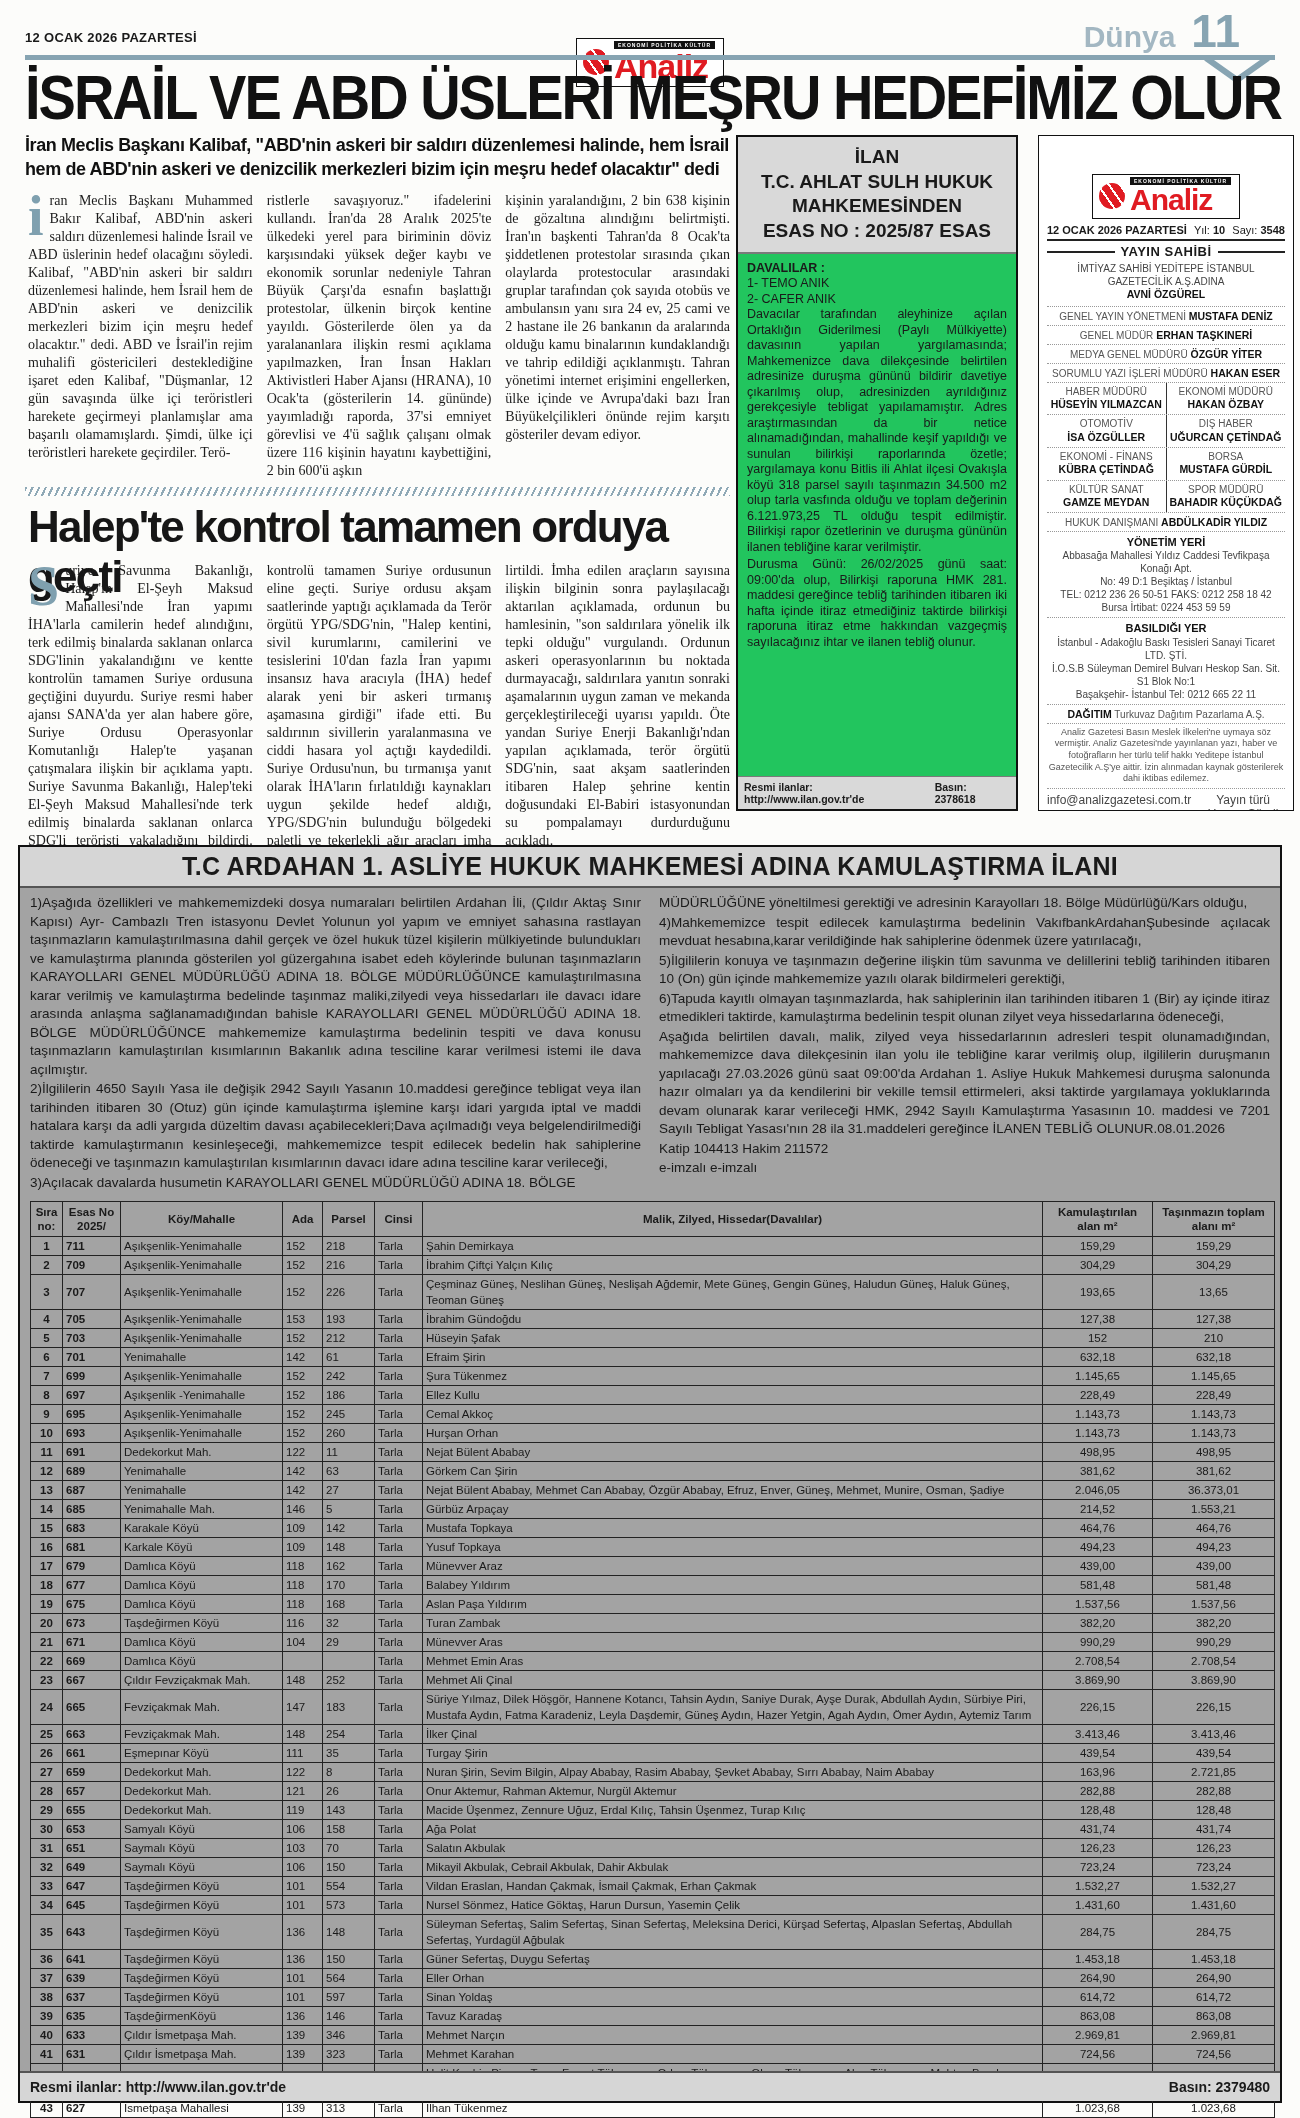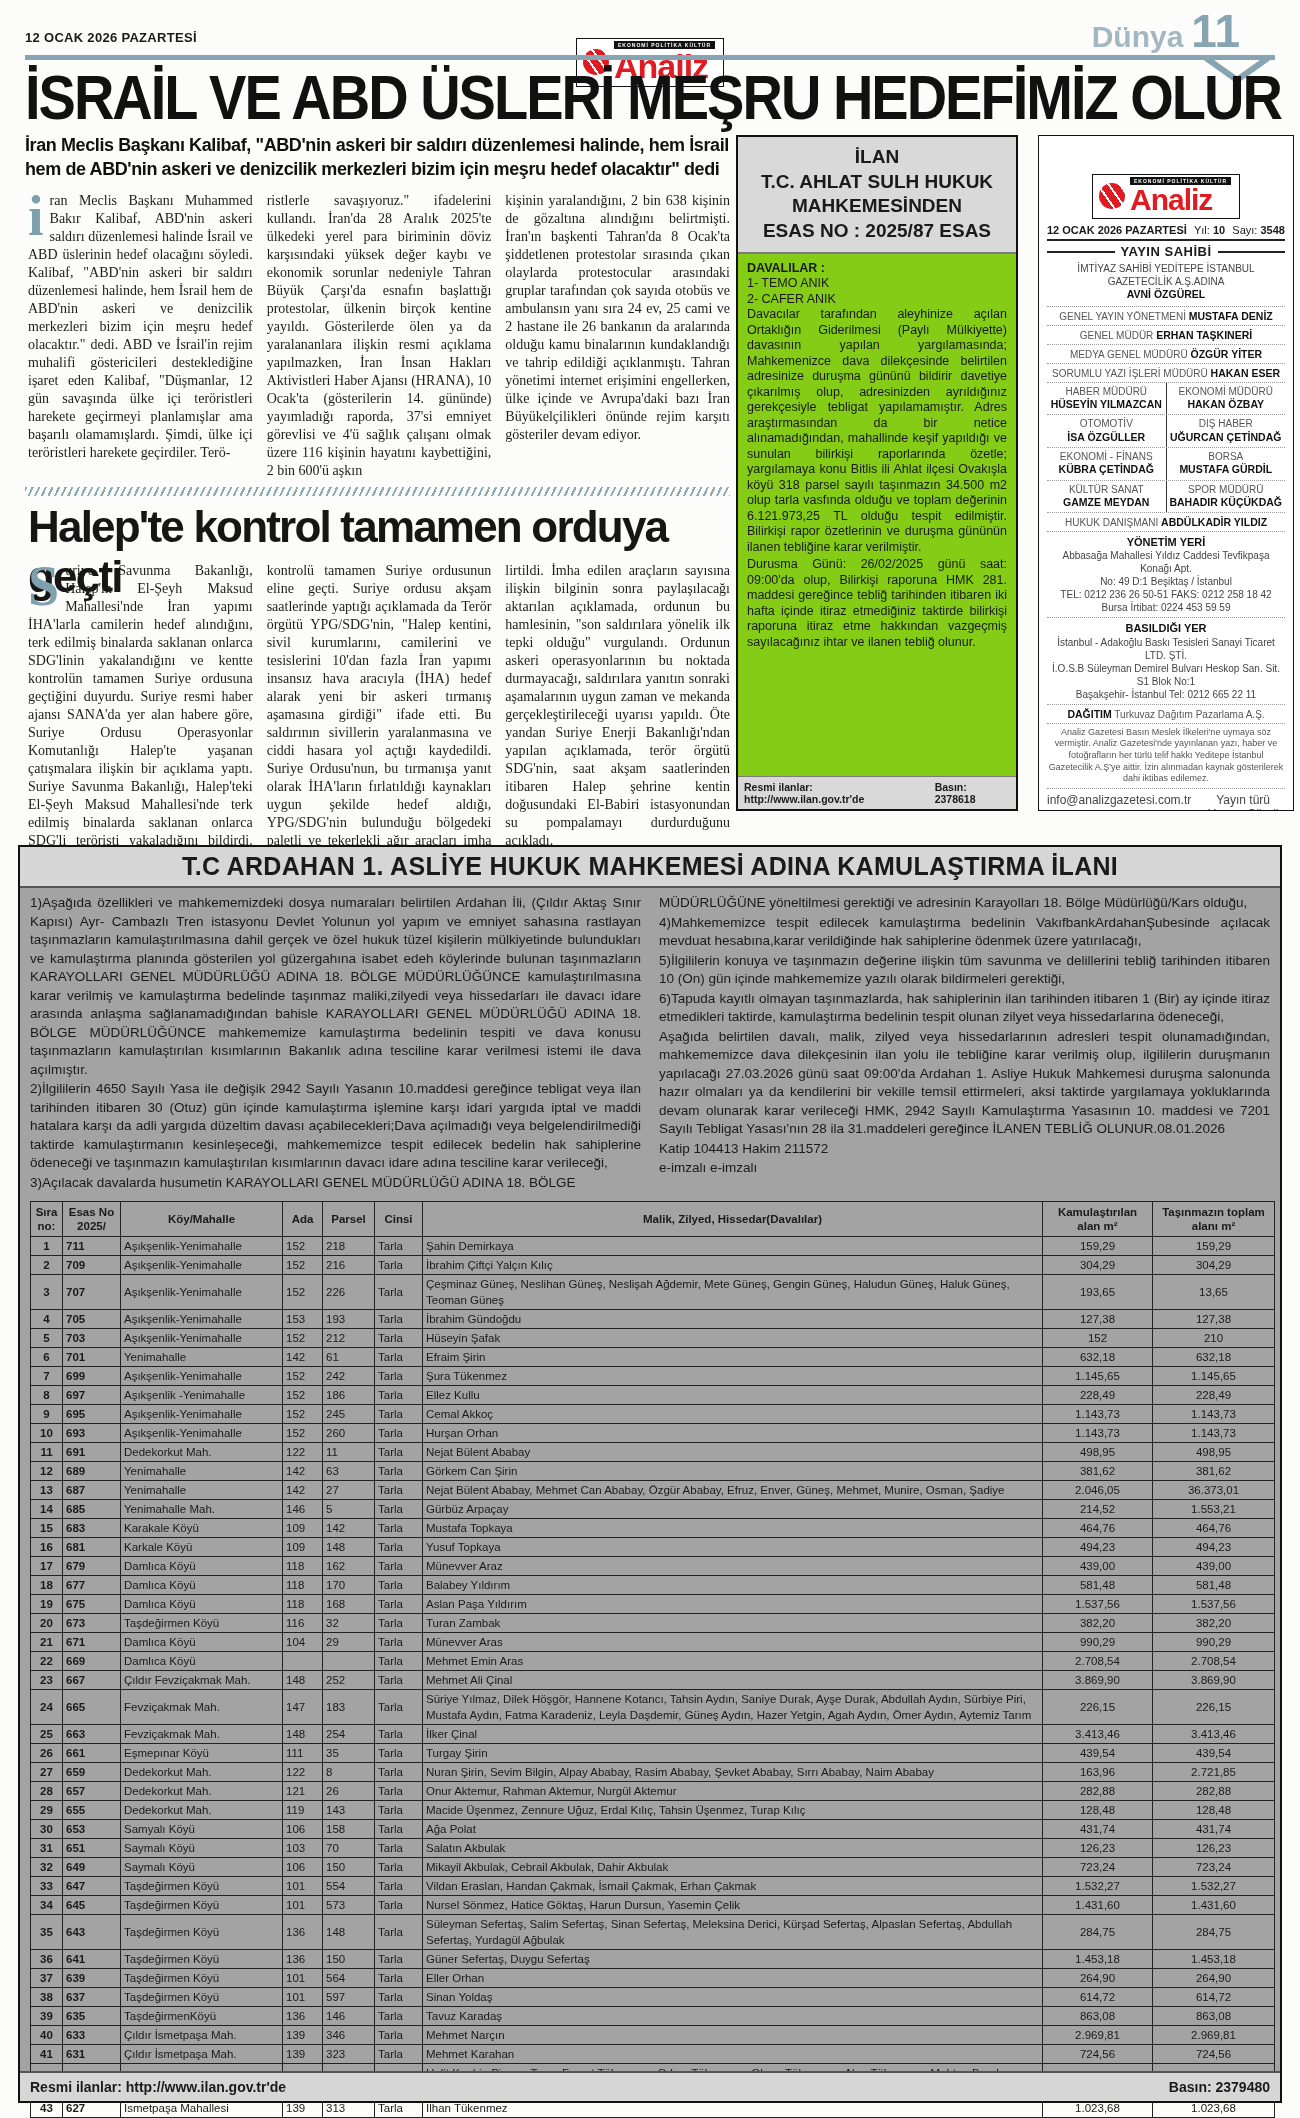--- a/index.html
+++ b/index.html
@@ -10,21 +10,21 @@
   .topbar { position:absolute; left:25px; right:25px; top:0; height:58px; }
   .date-left { position:absolute; left:0; top:30px; font-size:13px; font-weight:bold; letter-spacing:.3px; }
   .logo-box { display:inline-flex; align-items:center; gap:5px; border:1px solid #111; background:#fff; padding:2px 8px 3px 6px;margin-top:32px; }
   .logo-top { position:absolute; left:50%; transform:translateX(-50%); top:6px; }
   .logo-ball { width:26px; height:26px; border-radius:50%; background:#e01b22;
      background-image:repeating-linear-gradient(55deg,#e01b22 0 3px,#ffffff 3px 5px,#e01b22 5px 9px); }
   .logo-word-wrap { display:flex; flex-direction:column; align-items:flex-start; }
   .logo-tagline { background:#111; color:#fff; font-size:5px; letter-spacing:1px; padding:1px 4px; font-weight:bold; }
   .logo-word { color:#e01b22; font-size:30px; font-weight:900; letter-spacing:-1px; line-height:1; font-family:"Liberation Sans",sans-serif; }
   .logo-top .logo-word { font-size:34px; }
-  .section-right { position:absolute; right:35px; top:8px; display:flex; align-items:baseline; gap:8px; }
+  .section-right { position:absolute; right:35px; top:8px; display:flex; align-items:baseline; gap:16px; }
   .section-name { color:#a3b7c2; font-size:30px; font-weight:bold; }
   .page-number { color:#87a4b2; font-size:46px; font-weight:bold; line-height:1; }
   .top-rule { position:absolute; left:25px; right:25px; top:55px; height:5px; background:#87a4b2; }
   .rule-notch { position:absolute; right:30px; top:58px; }
 
   
   .headline { position:absolute; left:25px; top:66px; width:1250px; font-size:56px; font-weight:900;
      letter-spacing:-2px; line-height:1; white-space:nowrap; color:#111; transform:scaleY(1.12); transform-origin:top left; }
   .subhead { position:absolute; left:25px; top:133px; width:712px; font-size:18px; font-weight:bold;
      letter-spacing:-.4px; line-height:1.35; color:#111; }
@@ -37,21 +37,21 @@
 
   .divider { position:absolute; left:25px; top:487px; width:705px; height:9px;
      background:repeating-linear-gradient(115deg,#8fa9b6 0 2px,#fdfdfc 2px 6px); }
 
   .halep-head { position:absolute; left:28px; top:502px; width:705px; font-size:44px; font-weight:bold;
      letter-spacing:-1.8px; color:#161616; }
   .art2-cols { left:28px; top:562px; width:702px; height:295px; overflow:hidden; }
 
   
   .ilan-box { position:absolute; left:736px; top:135px; width:282px; height:676px; border:2px solid #111;
-     background:#84cc16; display:flex; flex-direction:column; overflow:hidden; }
+     background:#22c55e; display:flex; flex-direction:column; overflow:hidden; }
   .ilan-head { background:#d9d9d9; text-align:center; font-weight:bold; font-size:19px; line-height:1.3;
      padding:8px 4px; border-bottom:2px solid #7a7a7a; }
   .ilan-body { padding:7px 9px 0 9px; font-size:12.5px; line-height:15.5px; text-align:justify; flex:1; overflow:hidden; }
   .ilan-strong { font-weight:bold; }
   .ilan-def { font-weight:normal; }
   .ilan-body p { margin-bottom:2px; }
   .ilan-foot { background:#d9d9d9; border-top:1px solid #7a7a7a; display:flex; justify-content:space-between;
      font-size:10.5px; font-weight:bold; padding:4px 6px; }
 
   

